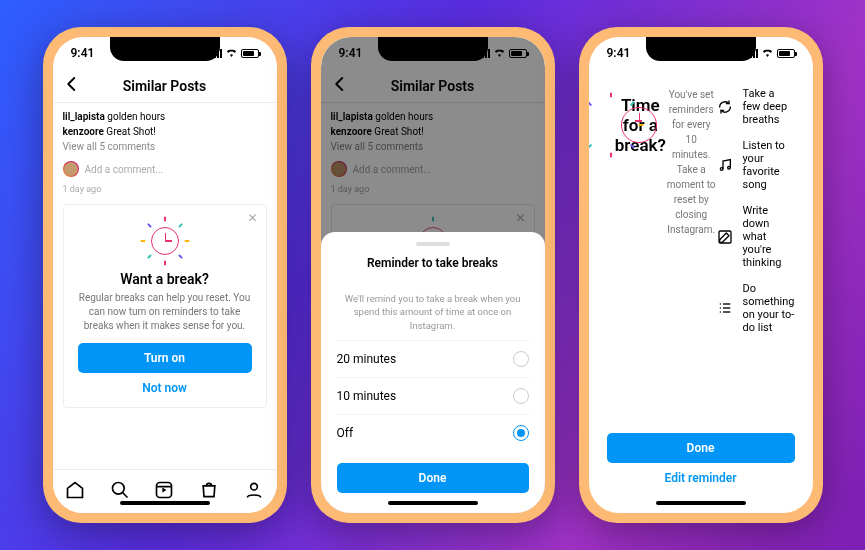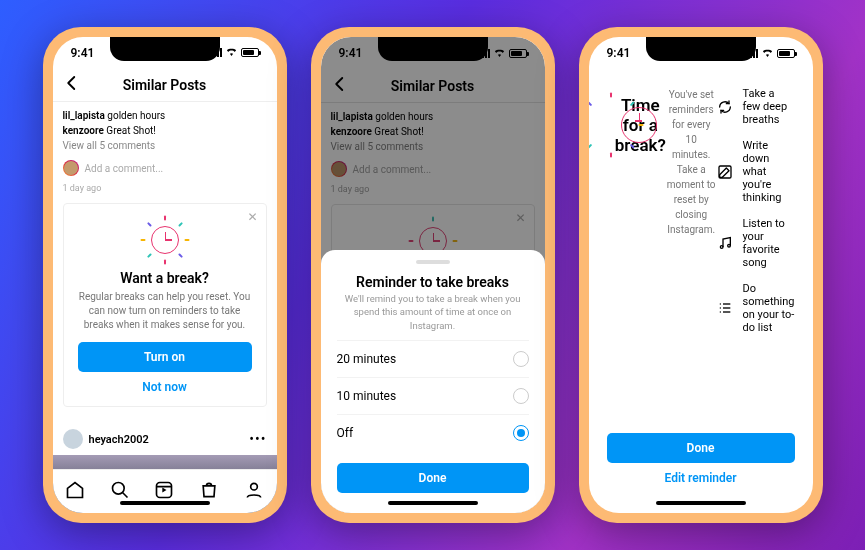--- a/index.html
+++ b/index.html
@@ -52,21 +52,21 @@
   .np-dots { font-size:14px; letter-spacing:1px; }
   .np-img { height: 58px; background: linear-gradient(#a49bb5 0%, #5a5b6e 60%, #2b2b37 100%); position:relative; margin: 0 -10px; }
   .np-img::after { content:""; position:absolute; left:58%; bottom:0; width:38px; height:26px; background: radial-gradient(ellipse at 50% 100%, #4a4752 0%, #4a4752 40%, transparent 41%); }
 
   .tabbar { position:absolute; bottom:0; left:0; right:0; height:44px; background:#fff; border-top:1px solid #eee; display:flex; justify-content:space-around; align-items:center; }
   .tabbar svg { width:20px; height:20px; }
 
   .overlay { position:absolute; inset:0; background:rgba(0,0,0,.45); display:flex; flex-direction:column; justify-content:flex-end; border-radius:30px; }
   .sheet { background:#fff; border-radius:14px 14px 0 0; padding: 10px 16px 20px; }
   .grabber { width:34px; height:4px; background:#ddd; border-radius:3px; margin: 0 auto 10px; }
-  .sheet h3 { font-size:14px; font-weight:600; text-align:center; margin-bottom:2px; }
+  .sheet h3 { font-size:12px; font-weight:600; text-align:center; margin-bottom:22px; }
   .sheet .sub { font-size:9.5px; color:#999; text-align:center; line-height:1.4; margin-bottom:8px; }
   .opt { display:flex; justify-content:space-between; align-items:center; padding:10px 0; border-top:1px solid #f2f2f2; font-size:12px; }
   .radio { width:16px; height:16px; border:1.5px solid #ccc; border-radius:50%; }
   .radio.on { border-color:#0095f6; display:flex; align-items:center; justify-content:center; }
   .radio.on::after { content:""; width:8px; height:8px; background:#0095f6; border-radius:50%; }
 
   .p3-content { flex:1; overflow:hidden; padding: 18px 18px 0; text-align:center; display:flex; flex-direction:row; }
   .p3-content .clock-illus { width:64px; height:64px; margin-top:6px; }
   .p3-content .clock-face { top:14px; left:14px; width:36px; height:36px; }
   .p3 h2 { font-size:17px; font-weight:600; margin:8px 0 6px; }
@@ -136,28 +136,20 @@
           <span style="background:#2ec4b6;transform:translate(-50%,-50%) rotate(315deg) translate(22px)"></span>
         </div>
         <div class="clock-face"></div>
       </div>
       <h3>Want a break?</h3>
       <p>Regular breaks can help you reset. You can now turn on reminders to take breaks when it makes sense for you.</p>
       <a class="btn-primary">Turn on</a>
       <a class="btn-link">Not now</a>
     </div>
 
-    <div class="next-post">
-      <div class="np-head">
-        <div class="np-avatar"></div>
-        <span class="np-name">heyach2002</span>
-        <span class="np-dots">•••</span>
-      </div>
-      <div class="np-img"></div>
-    </div>
 
     <div class="tabbar">
       <span><svg viewBox="0 0 24 24">
             <path d="M3 10l9-7 9 7v11H3z" fill="none" stroke="#000" stroke-width="2"></path>
           </svg></span>
       <span><svg viewBox="0 0 24 24">
             <circle cx="10" cy="10" r="7" fill="none" stroke="#000" stroke-width="2"></circle>
             <line x1="15" y1="15" x2="21" y2="21" stroke="#000" stroke-width="2"></line>
           </svg></span>
       <span><svg viewBox="0 0 24 24">
@@ -287,32 +279,32 @@
       <div class="tips">
         <div class="tip">
           <svg viewBox="0 0 24 24">
               <path d="M4 12a8 8 0 0114-5M20 12a8 8 0 01-14 5" fill="none" stroke="#000" stroke-width="2" stroke-linecap="round"></path>
               <path d="M18 3v4h-4M6 21v-4h4" fill="none" stroke="#000" stroke-width="2" stroke-linecap="round"></path>
             </svg>
           <span>Take a few deep breaths</span>
         </div>
         <div class="tip">
           <svg viewBox="0 0 24 24">
-              <path d="M4 20h4l10-10-4-4L4 16v4z" fill="none" stroke="#000" stroke-width="2" stroke-linejoin="round"></path>
-              <rect x="3" y="3" width="18" height="18" rx="2" fill="none" stroke="#000" stroke-width="2"></rect>
-            </svg>
-          <span>Write down what you're thinking</span>
-        </div>
-        <div class="tip">
-          <svg viewBox="0 0 24 24">
               <path d="M9 18V6l11-2v12" fill="none" stroke="#000" stroke-width="2"></path>
               <circle cx="7" cy="18" r="2" fill="none" stroke="#000" stroke-width="2"></circle>
               <circle cx="18" cy="16" r="2" fill="none" stroke="#000" stroke-width="2"></circle>
             </svg>
           <span>Listen to your favorite song</span>
+        </div>
+        <div class="tip">
+          <svg viewBox="0 0 24 24">
+              <path d="M4 20h4l10-10-4-4L4 16v4z" fill="none" stroke="#000" stroke-width="2" stroke-linejoin="round"></path>
+              <rect x="3" y="3" width="18" height="18" rx="2" fill="none" stroke="#000" stroke-width="2"></rect>
+            </svg>
+          <span>Write down what you're thinking</span>
         </div>
         <div class="tip">
           <svg viewBox="0 0 24 24">
               <line x1="9" y1="6" x2="20" y2="6" stroke="#000" stroke-width="2"></line>
               <line x1="9" y1="12" x2="20" y2="12" stroke="#000" stroke-width="2"></line>
               <line x1="9" y1="18" x2="20" y2="18" stroke="#000" stroke-width="2"></line>
               <circle cx="5" cy="6" r="1" fill="#000"></circle>
               <circle cx="5" cy="12" r="1" fill="#000"></circle>
               <circle cx="5" cy="18" r="1" fill="#000"></circle>
             </svg>

